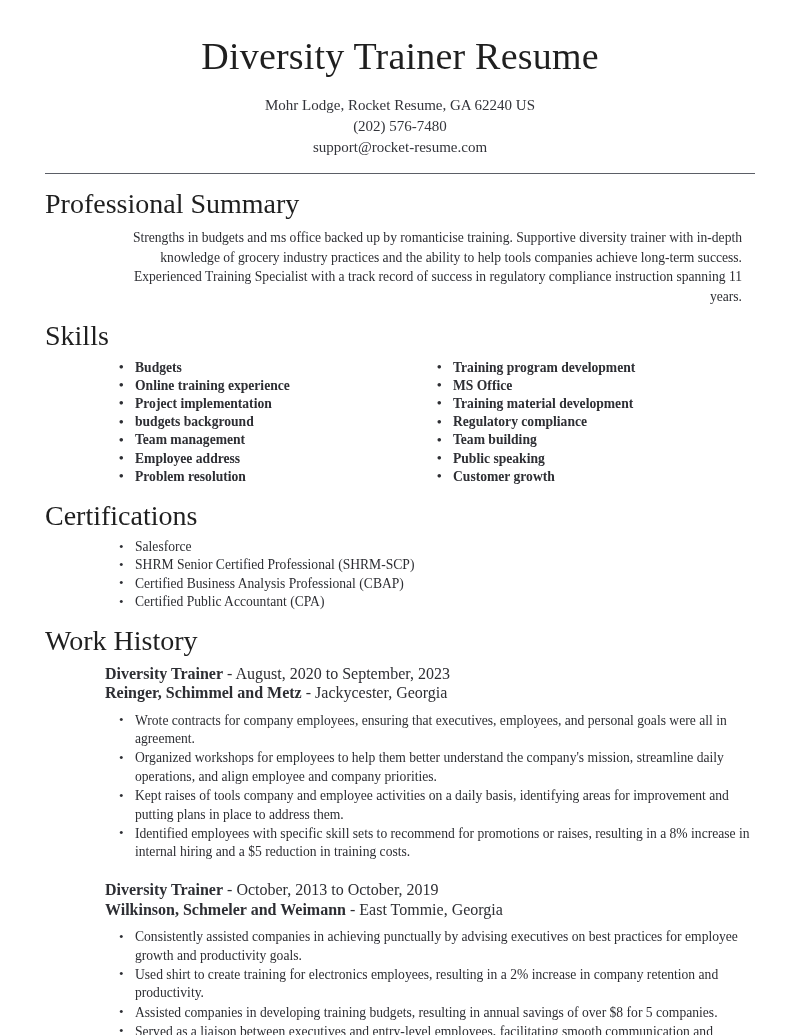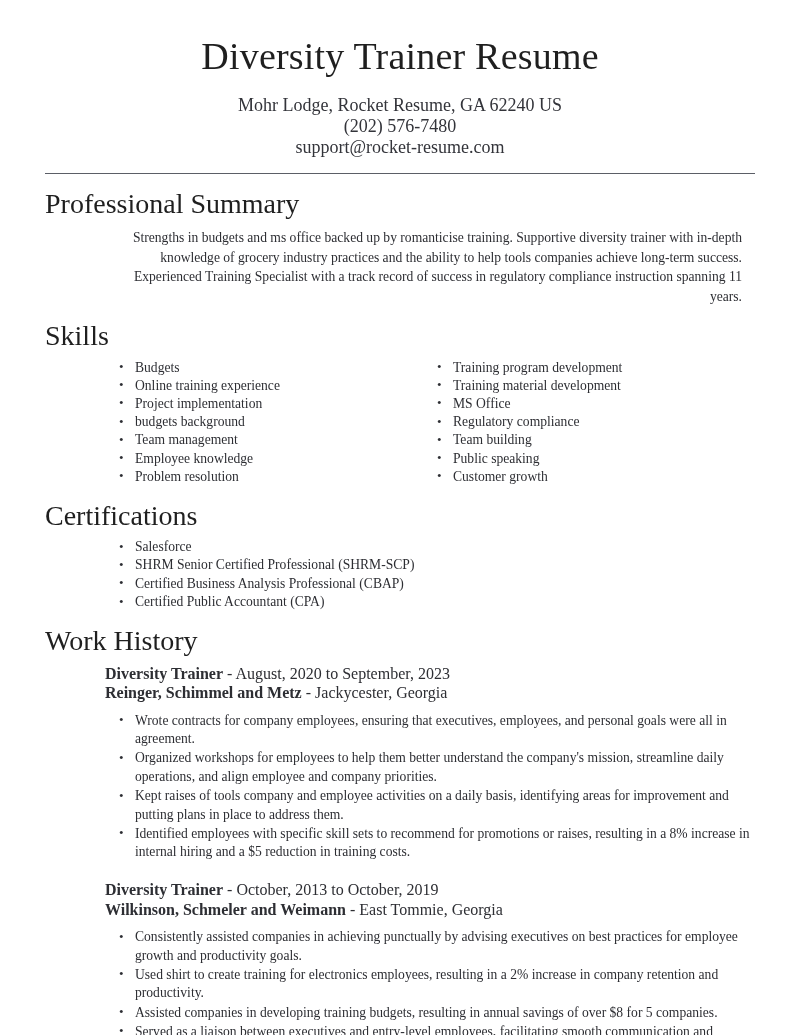--- a/index.html
+++ b/index.html
@@ -32,21 +32,21 @@
     color: #1f1f1f;
     margin: 0;
     padding-top: 36px;
     letter-spacing: 0.2px;
   }
   .contact-block {
     text-align: center;
     margin-top: 17px;
   }
   .contact-line {
-    font-size: 18px;
+    font-size: 15px;
     line-height: 21px;
     color: #33343a;
   }
   .divider {
     margin-top: 15px;
     border: 0;
     border-top: 1.6px solid #5b5e66;
     width: 100%;
   }
 
@@ -101,20 +101,21 @@
   .skills-columns {
     display: flex;
     margin-left: 68px;
   }
   .skills-col {
     width: 318px;
     flex: 0 0 auto;
   }
   .skills-col ul.bullets > li {
     line-height: 18.2px;
+    font-weight: bold;
   }
 
   .certs-list {
     margin-left: 68px;
   }
   .certs-list ul.bullets > li {
     line-height: 18.3px;
   }
 
   
@@ -169,29 +170,29 @@
   <div class="section">
     <h2 class="section-heading tight">Skills</h2>
     <div class="skills-columns">
       <div class="skills-col">
         <ul class="bullets">
           <li>Budgets</li>
           <li>Online training experience</li>
           <li>Project implementation</li>
           <li>budgets background</li>
           <li>Team management</li>
-          <li>Employee knowledge</li>
+          <li>Employee address</li>
           <li>Problem resolution</li>
         </ul>
       </div>
       <div class="skills-col">
         <ul class="bullets">
           <li>Training program development</li>
+          <li>MS Office</li>
           <li>Training material development</li>
-          <li>MS Office</li>
           <li>Regulatory compliance</li>
           <li>Team building</li>
           <li>Public speaking</li>
           <li>Customer growth</li>
         </ul>
       </div>
     </div>
   </div>
 
   <div class="section">

